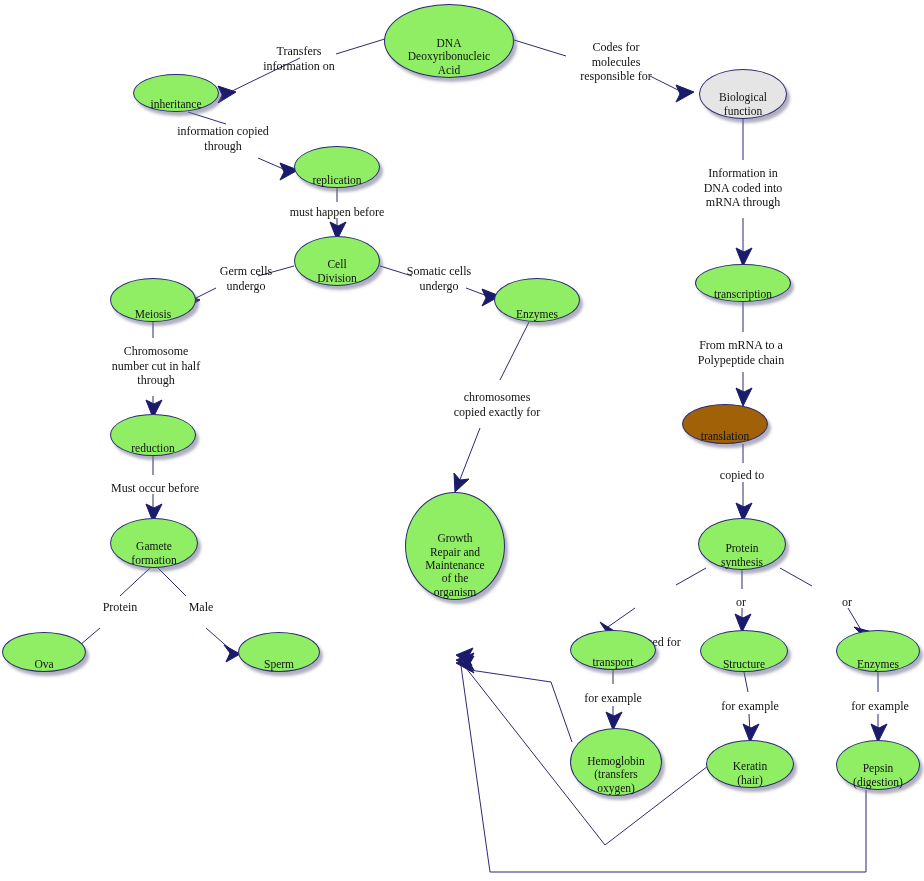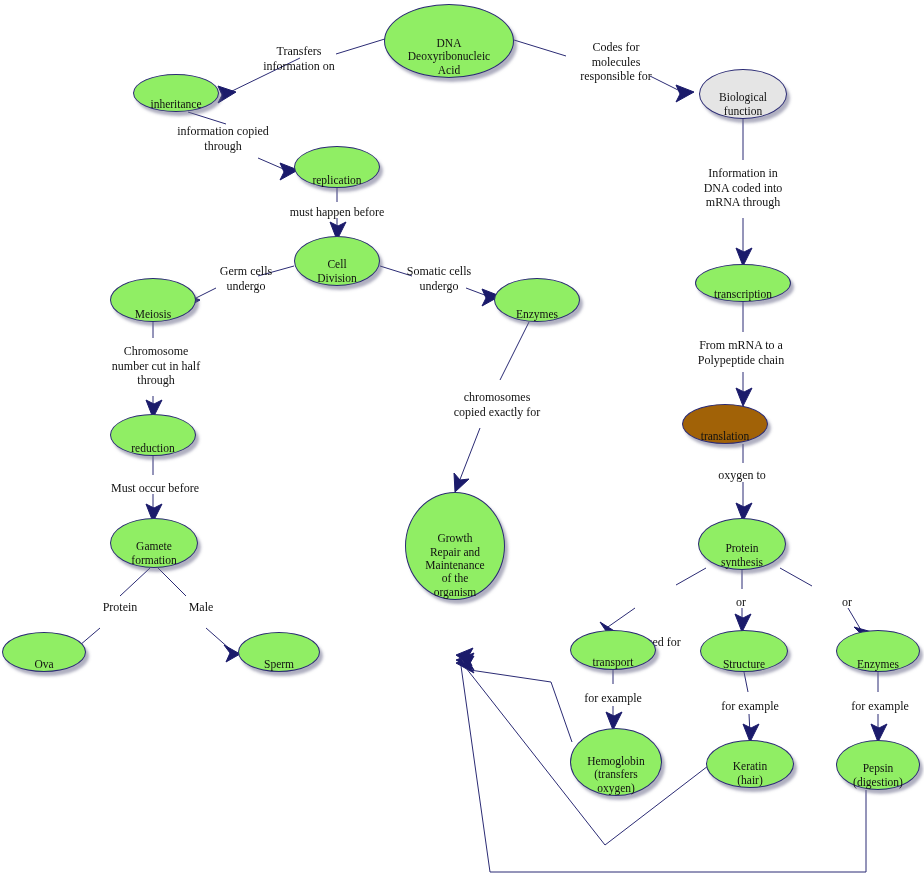--- a/index.html
+++ b/index.html
@@ -278,21 +278,21 @@
 undergo</div>
       <div class="edge-label" style="left: 392px; top: 264px; width: 94px;">Somatic cells
 undergo</div>
       <div class="edge-label" style="left: 92px; top: 344px; width: 128px;">Chromosome
 number cut in half
 through</div>
       <div class="edge-label" style="left: 678px; top: 338px; width: 126px;">From mRNA to a
 Polypeptide chain</div>
       <div class="edge-label" style="left: 434px; top: 390px; width: 126px;">chromosomes
 copied exactly for</div>
-      <div class="edge-label" style="left: 712px; top: 468px; width: 60px;">oxygen to</div>
+      <div class="edge-label" style="left: 712px; top: 468px; width: 60px;">copied to</div>
       <div class="edge-label" style="left: 94px; top: 481px; width: 122px;">Must occur before</div>
       <div class="edge-label" style="left: 92px; top: 600px; width: 56px;">Protein</div>
       <div class="edge-label" style="left: 178px; top: 600px; width: 46px;">Male</div>
       <div class="edge-label" style="left: 601px; top: 599px; width: 94px; margin-top: 36px;">to be used for</div>
       <div class="edge-label" style="left: 731px; top: 595px; width: 20px;">or</div>
       <div class="edge-label" style="left: 837px; top: 595px; width: 20px;">or</div>
       <div class="edge-label" style="left: 573px; top: 691px; width: 80px;">for example</div>
       <div class="edge-label" style="left: 710px; top: 699px; width: 80px;">for example</div>
       <div class="edge-label" style="left: 840px; top: 699px; width: 80px;">for example</div>
     </div>

